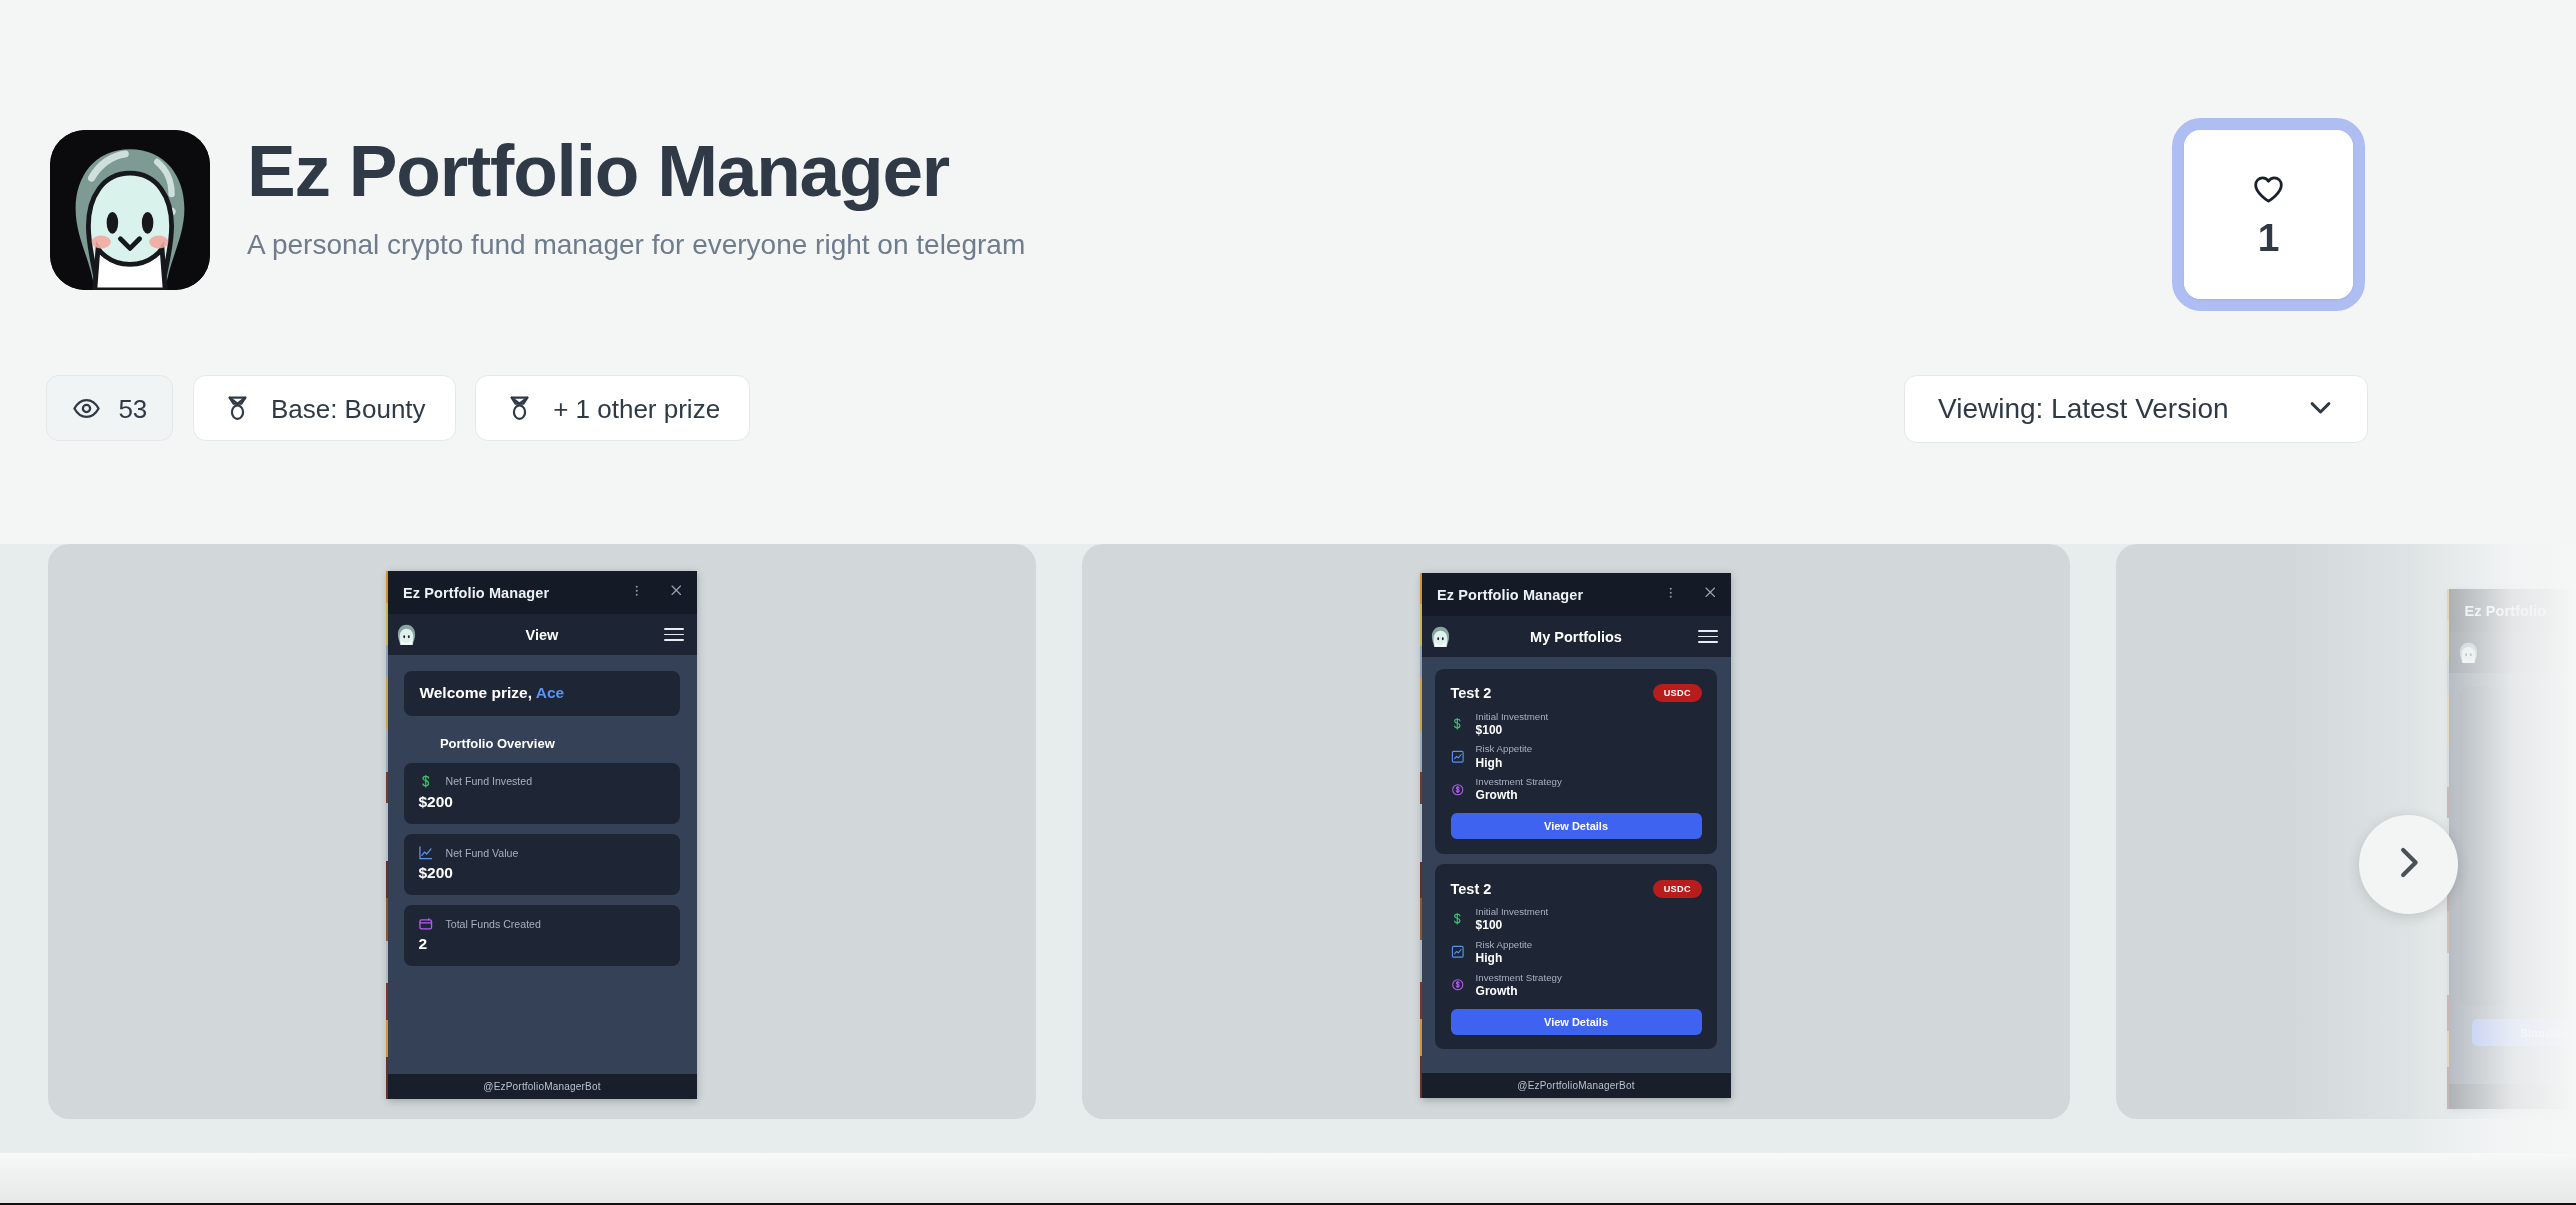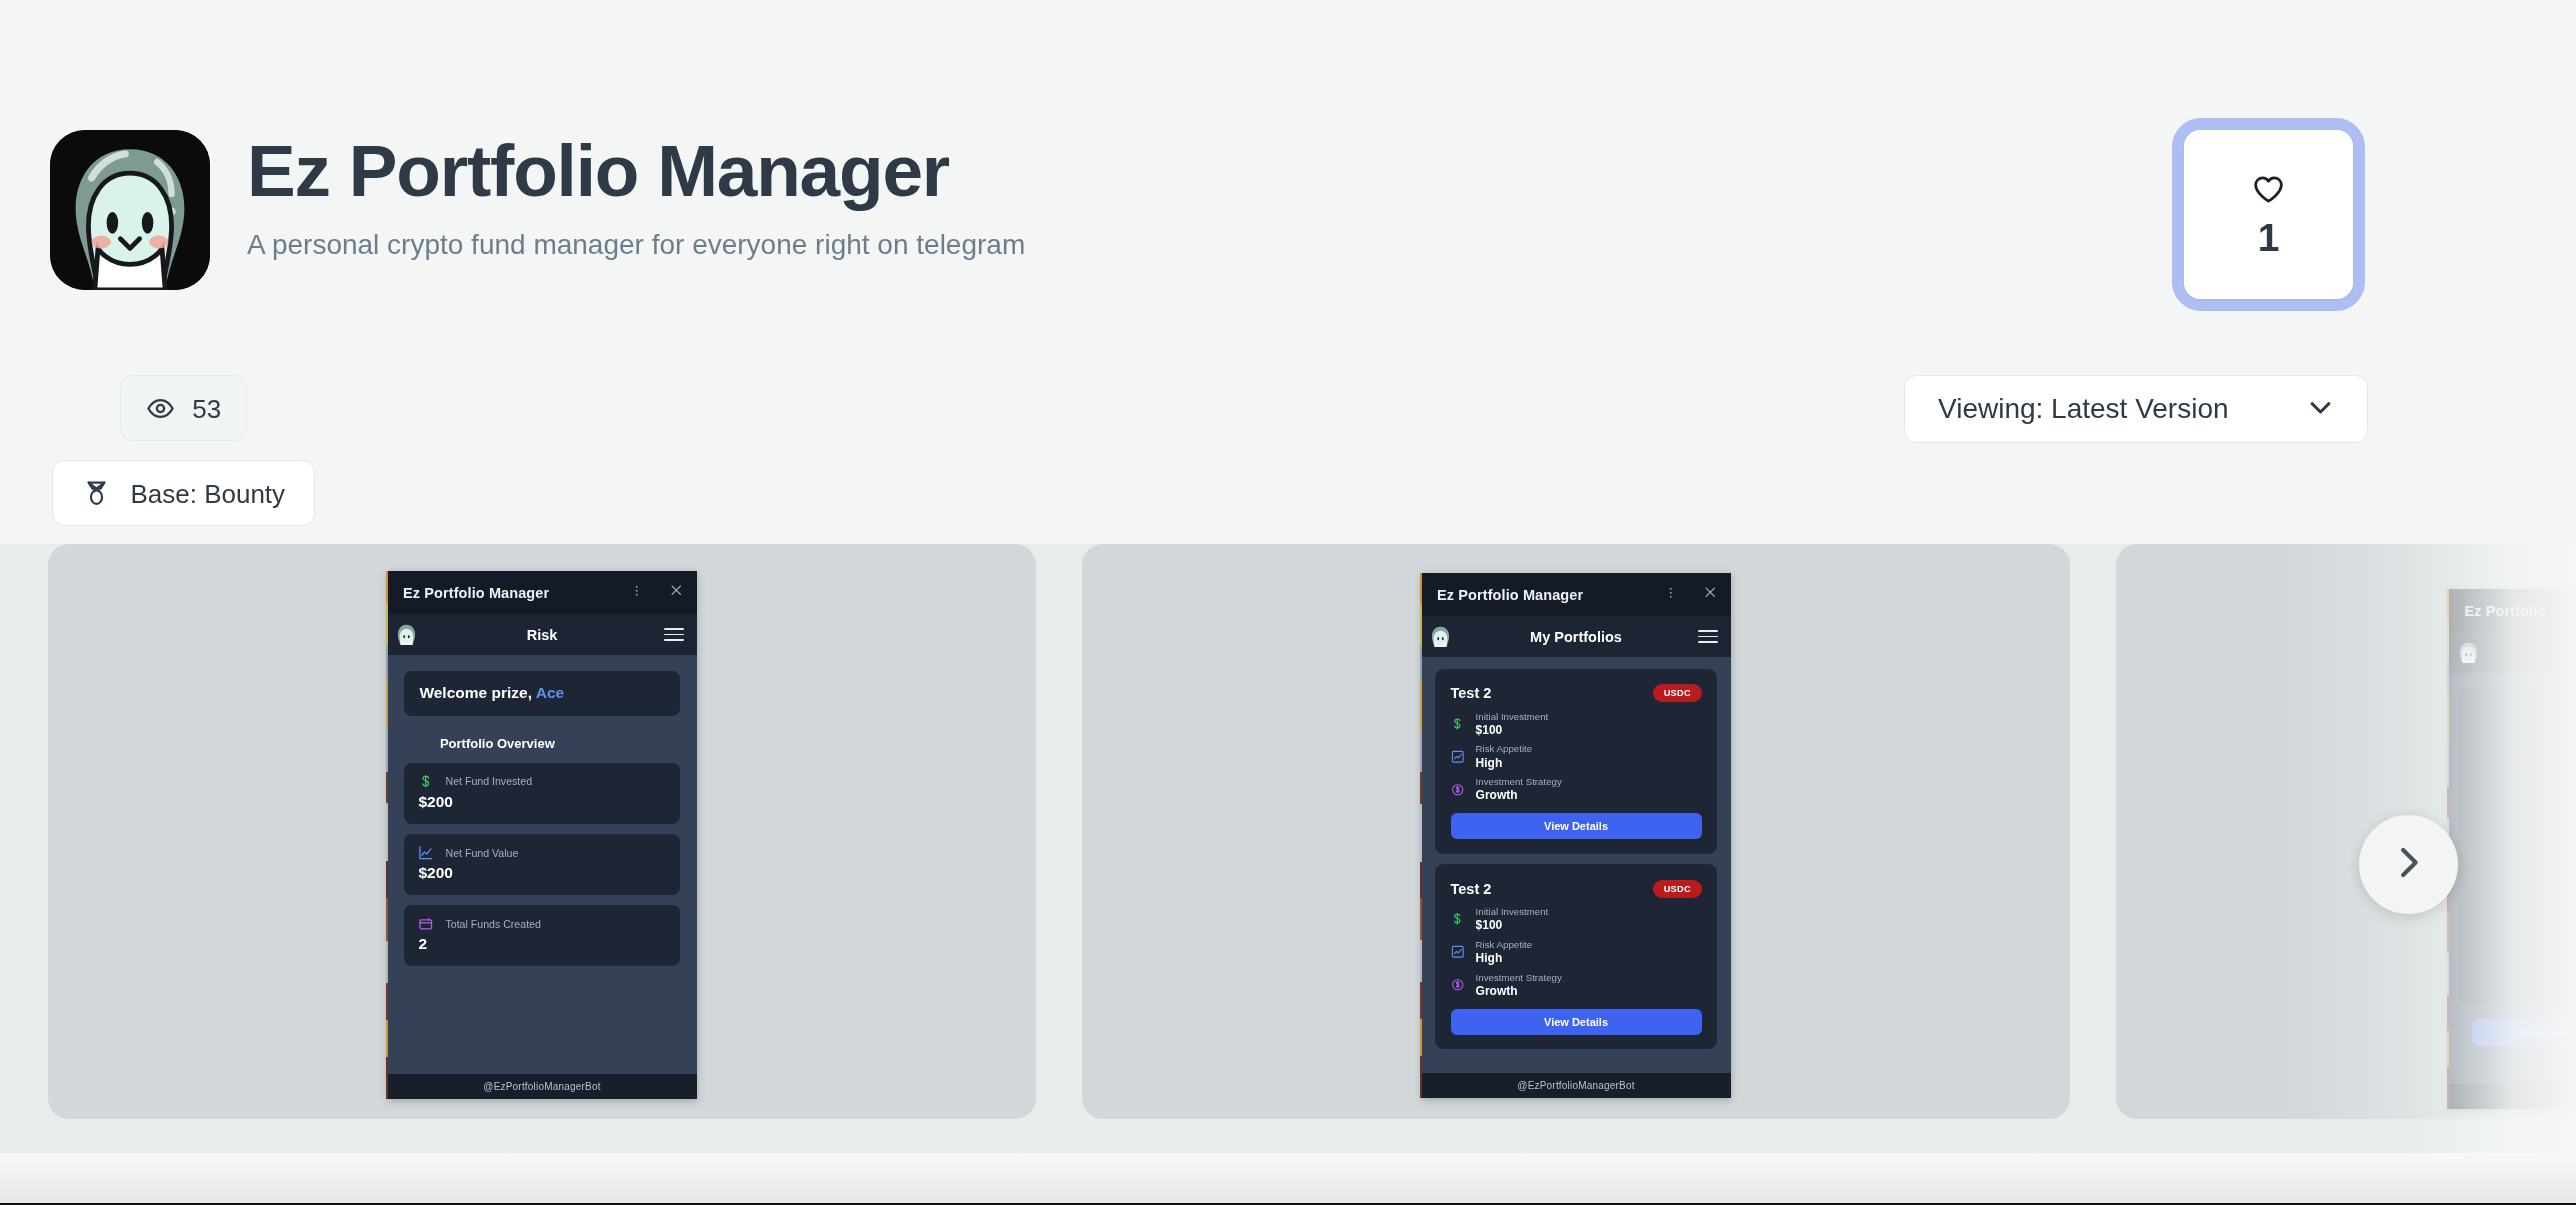--- a/index.html
+++ b/index.html
@@ -62,21 +62,20 @@
     white-space: nowrap;
   }
 
   
   .badges {
     position: absolute;
     left: 46px; top: 375px;
     display: flex;
     align-items: center;
     gap: 19.3px;
-    flex-direction: column;
   }
   .badge {
     display: flex;
     align-items: center;
     gap: 19.3px;
     height: 66px;
     padding: 0 29px;
     background: #ffffff;
     border: 1px solid #e4e8ea;
     border-radius: 12.6px;
@@ -527,21 +526,21 @@
           <div class="tg-appbar">
             <span class="tg-avatar">
               <svg viewBox="0 0 40 40">
                 <path d="M20 3 C10 3 5 11 5 20 C5 27 8 32 9 38 L31 38 C32 32 35 27 35 20 C35 11 30 3 20 3 Z" fill="#8aa59e"></path>
                 <path d="M20 10 C12 10 8 17 8 25 C8 31 10 35 11 38 L29 38 C30 35 32 31 32 25 C32 17 28 10 20 10 Z" fill="#dff1ec"></path>
                 <path d="M11 30 C11 30 14 35 20 35 C26 35 29 30 29 30 L31 38 L9 38 Z" fill="#ffffff"></path>
                 <ellipse cx="16" cy="24" rx="1.6" ry="2.6" fill="#1a1d22"></ellipse>
                 <ellipse cx="24" cy="24" rx="1.6" ry="2.6" fill="#1a1d22"></ellipse>
               </svg>
             </span>
-            <span class="tg-screen-title">Risk</span>
+            <span class="tg-screen-title">View</span>
             <span class="tg-burger">
                 <i></i>
                 <i></i>
                 <i></i>
               </span>
           </div>
 
           <div class="tg-body">
             <div class="welcome-card">
               <div class="welcome-text"><span>Welcome prize, </span><span class="u">Ace</span></div>

